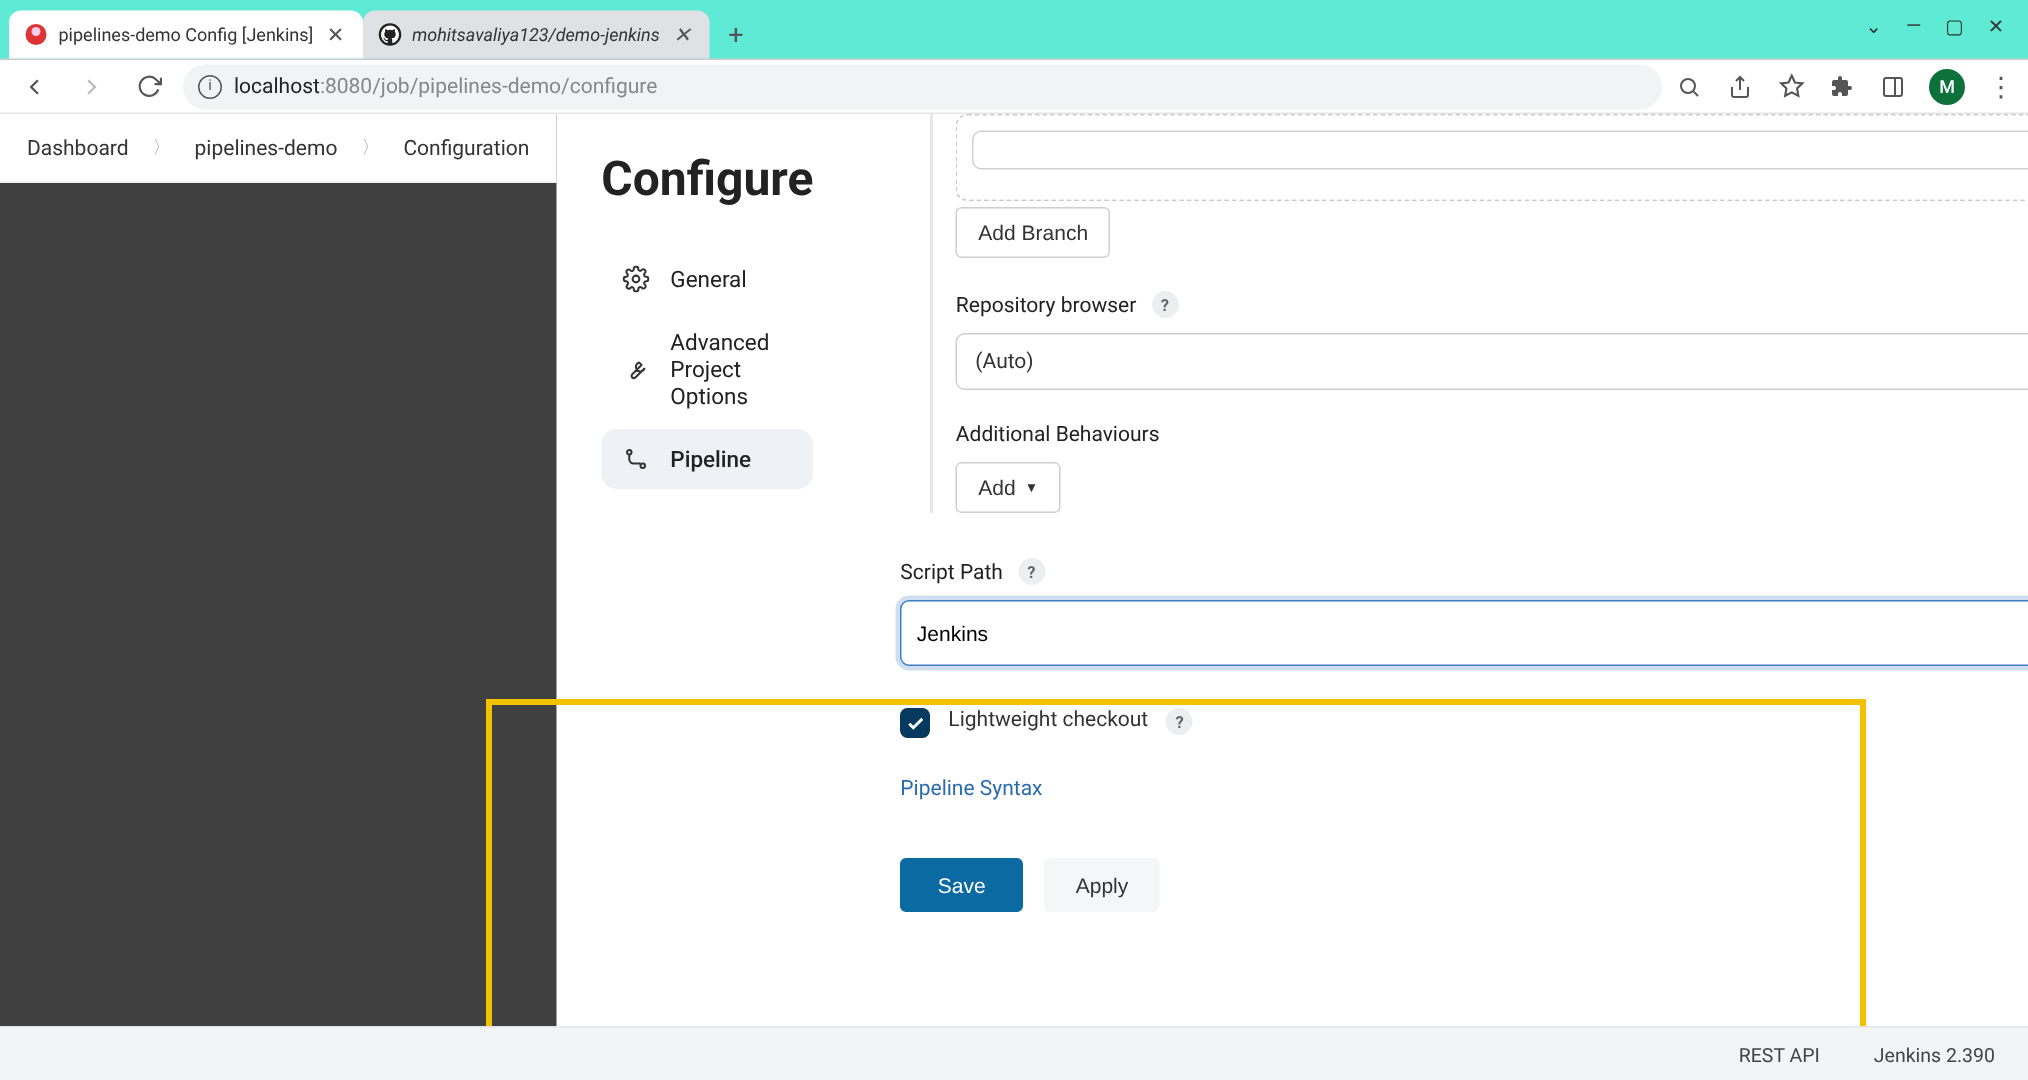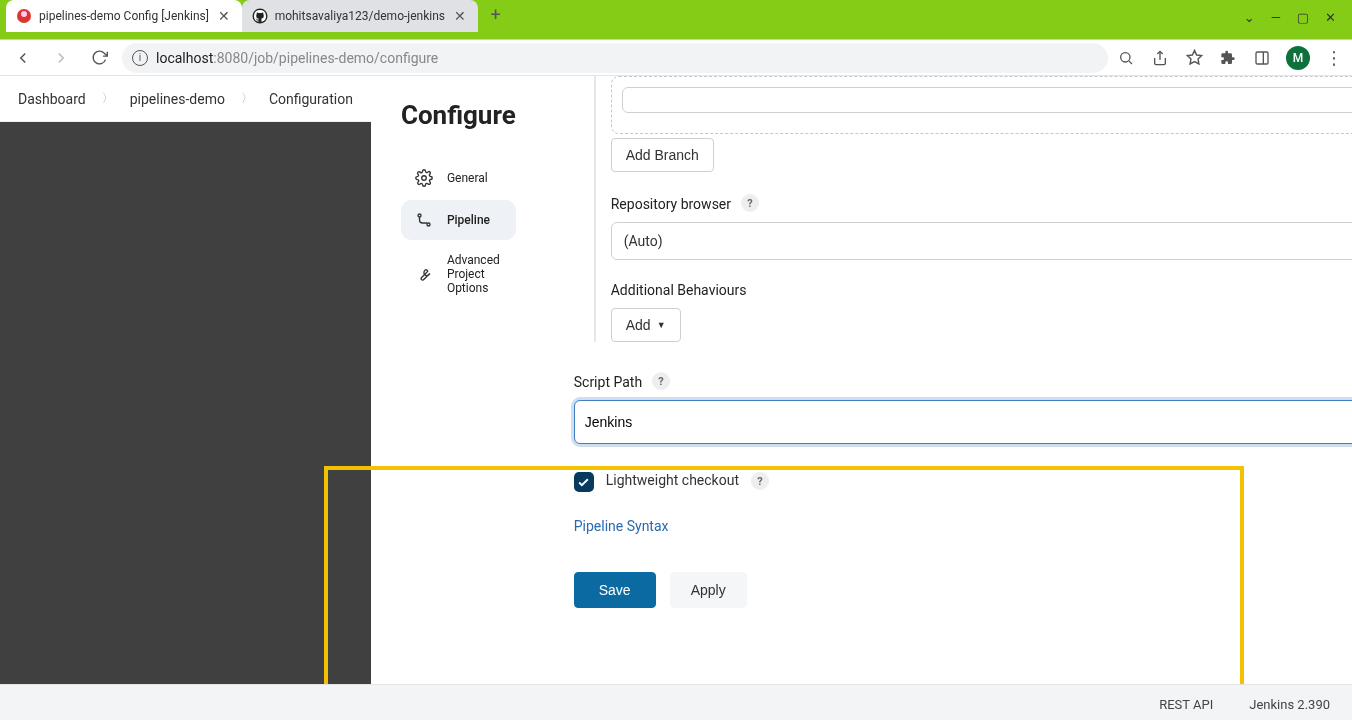--- a/index.html
+++ b/index.html
@@ -13,43 +13,44 @@
     overflow: hidden;
     position: relative;
   }
 
   
   .browser-chrome {
     background: #fff;
     width: 100%;
   }
   .tab-bar {
-    background: #84cc16;
+    background: #5eead4;
     height: 40px;
     display: flex;
-    align-items: flex-start;
+    align-items: flex-end;
     padding: 0 6px;
     border-bottom: 1px solid #ccc;
   }
   .tab {
     background: #fff;
     border-radius: 8px 8px 0 0;
     height: 32px;
     display: flex;
     align-items: center;
     padding: 0 10px;
     gap: 7px;
     min-width: 220px;
     max-width: 240px;
     font-size: 12px;
     color: #333;
     position: relative;
   }
   .tab.inactive {
     background: #dfe1e5;
+    font-style: italic;
   }
   .tab .favicon {
     width: 16px; height: 16px; flex-shrink: 0; display: inline-flex; align-items: center; justify-content: center;
   }
   .tab .title { flex: 1; overflow: hidden; text-overflow: ellipsis; white-space: nowrap; }
   .tab .close { color: #555; font-size: 14px; cursor: pointer; padding: 0 2px; }
   .new-tab {
     width: 28px; height: 28px; display: flex; align-items: center; justify-content: center;
     color: #555; font-size: 18px; margin-left: 4px; margin-bottom: 2px; cursor: pointer;
   }
@@ -138,32 +139,32 @@
     display: flex;
     overflow: hidden;
     background: #fff;
   }
 
   .sidebar {
     width: 320px;
     padding: 24px 18px 18px 30px;
   }
   .sidebar h1 {
-    font-size: 26px;
+    font-size: 32px;
     font-weight: 700;
     color: #222;
     margin-bottom: 28px;
   }
   .side-item {
     display: flex;
     align-items: center;
     gap: 14px;
     padding: 11px 14px;
     border-radius: 10px;
-    font-size: 12px;
+    font-size: 15px;
     color: #222;
     cursor: pointer;
     margin-bottom: 2px;
   }
   .side-item.active {
     background: #eef1f5;
     font-weight: 500;
   }
   .side-icon { width: 18px; height: 18px; display:flex; align-items:center; justify-content:center; }
 
@@ -406,38 +407,38 @@
       <div class="side-item">
         <span class="side-icon">
           <svg width="18" height="18" viewBox="0 0 24 24" fill="none" stroke="#333" stroke-width="1.8">
               <circle cx="12" cy="12" r="3"></circle>
               <path d="M19.4 15a1.7 1.7 0 00.3 1.8l.1.1a2 2 0 11-2.8 2.8l-.1-.1a1.7 1.7 0 00-1.8-.3 1.7 1.7 0 00-1 1.5V21a2 2 0 11-4 0v-.1a1.7 1.7 0 00-1-1.5 1.7 1.7 0 00-1.8.3l-.1.1a2 2 0 11-2.8-2.8l.1-.1a1.7 1.7 0 00.3-1.8 1.7 1.7 0 00-1.5-1H3a2 2 0 110-4h.1a1.7 1.7 0 001.5-1 1.7 1.7 0 00-.3-1.8l-.1-.1a2 2 0 112.8-2.8l.1.1a1.7 1.7 0 001.8.3H9a1.7 1.7 0 001-1.5V3a2 2 0 114 0v.1a1.7 1.7 0 001 1.5 1.7 1.7 0 001.8-.3l.1-.1a2 2 0 112.8 2.8l-.1.1a1.7 1.7 0 00-.3 1.8V9a1.7 1.7 0 001.5 1H21a2 2 0 110 4h-.1a1.7 1.7 0 00-1.5 1z"></path>
             </svg>
         </span>
         <span>General</span>
       </div>
 
+      <div class="side-item">
+        <span class="side-icon">
+          <svg width="18" height="18" viewBox="0 0 24 24" fill="none" stroke="#333" stroke-width="1.8">
+              <path d="M14.7 6.3a4 4 0 105 5l-8 8a2 2 0 11-2.8-2.8l8-8a4 4 0 00-2.2-2.2z"></path>
+            </svg>
+        </span>
+        <span>Advanced Project Options</span>
+      </div>
+
       <div class="side-item active">
         <span class="side-icon">
           <svg width="18" height="18" viewBox="0 0 24 24" fill="none" stroke="#333" stroke-width="1.8">
               <circle cx="6" cy="6" r="2"></circle>
               <circle cx="18" cy="18" r="2"></circle>
               <path d="M6 8v4a4 4 0 004 4h6"></path>
             </svg>
         </span>
         <span>Pipeline</span>
-      </div>
-
-      <div class="side-item">
-        <span class="side-icon">
-          <svg width="18" height="18" viewBox="0 0 24 24" fill="none" stroke="#333" stroke-width="1.8">
-              <path d="M14.7 6.3a4 4 0 105 5l-8 8a2 2 0 11-2.8-2.8l8-8a4 4 0 00-2.2-2.2z"></path>
-            </svg>
-        </span>
-        <span>Advanced Project Options</span>
       </div>
     </aside>
 
     <div class="main">
       <div class="form-col">
         <div class="dashed-box">
           <div class="inner-input-ghost"></div>
         </div>
         <button class="btn">Add Branch</button>
 

